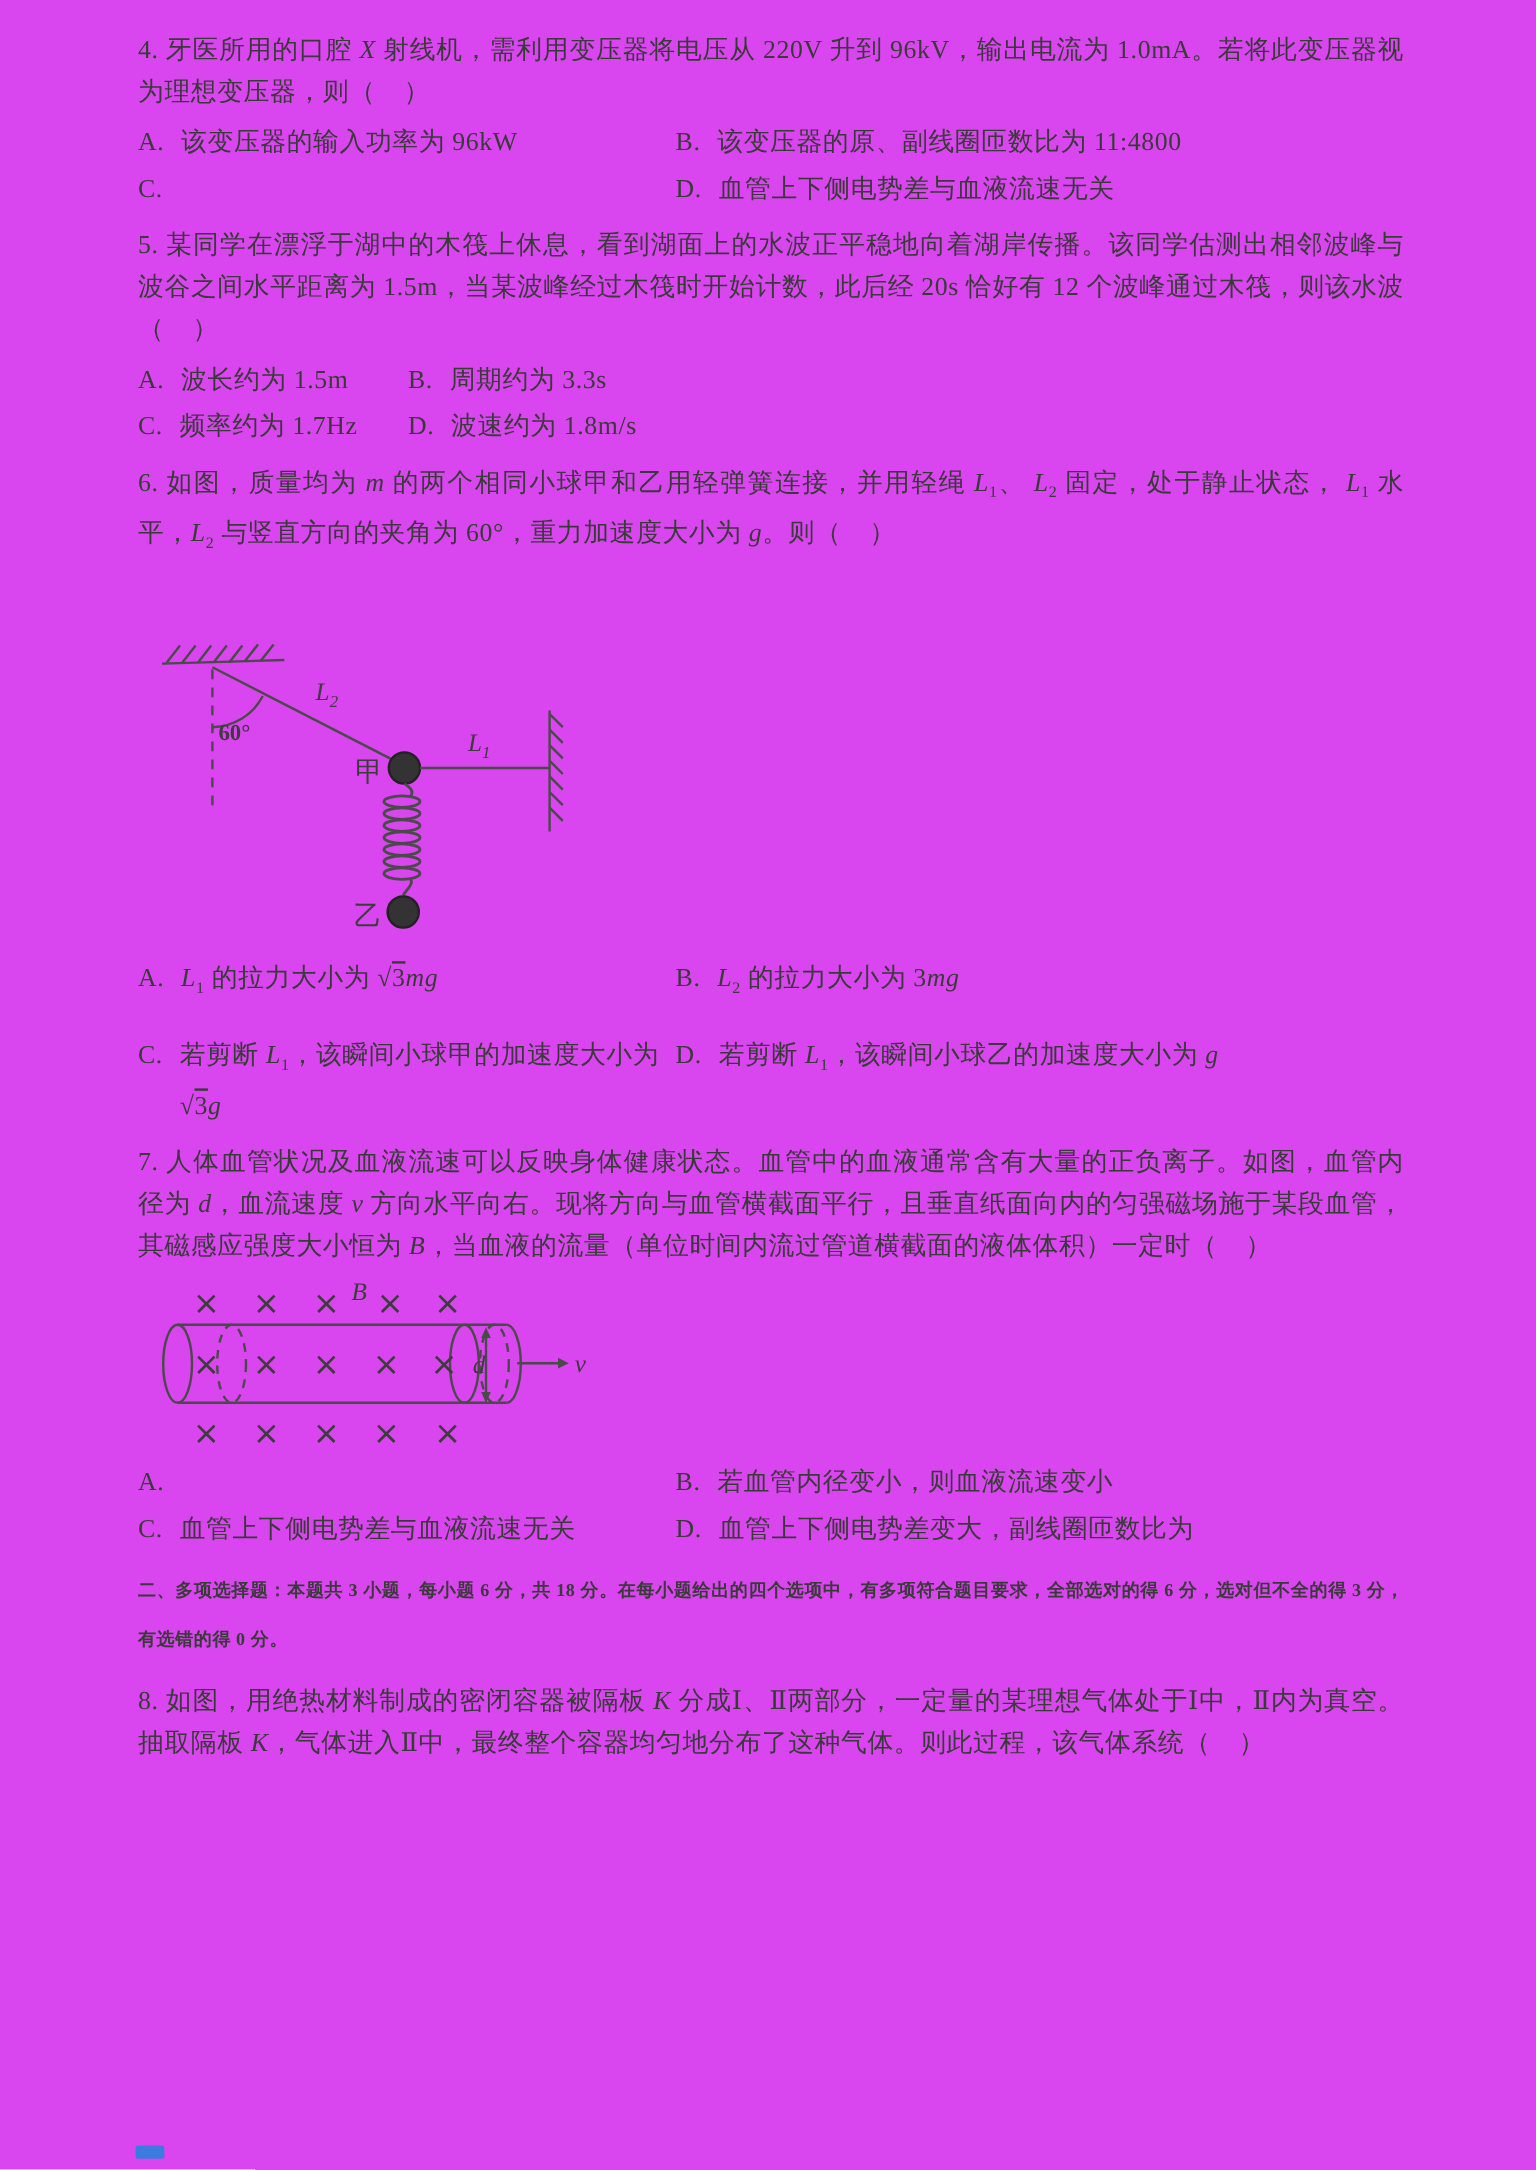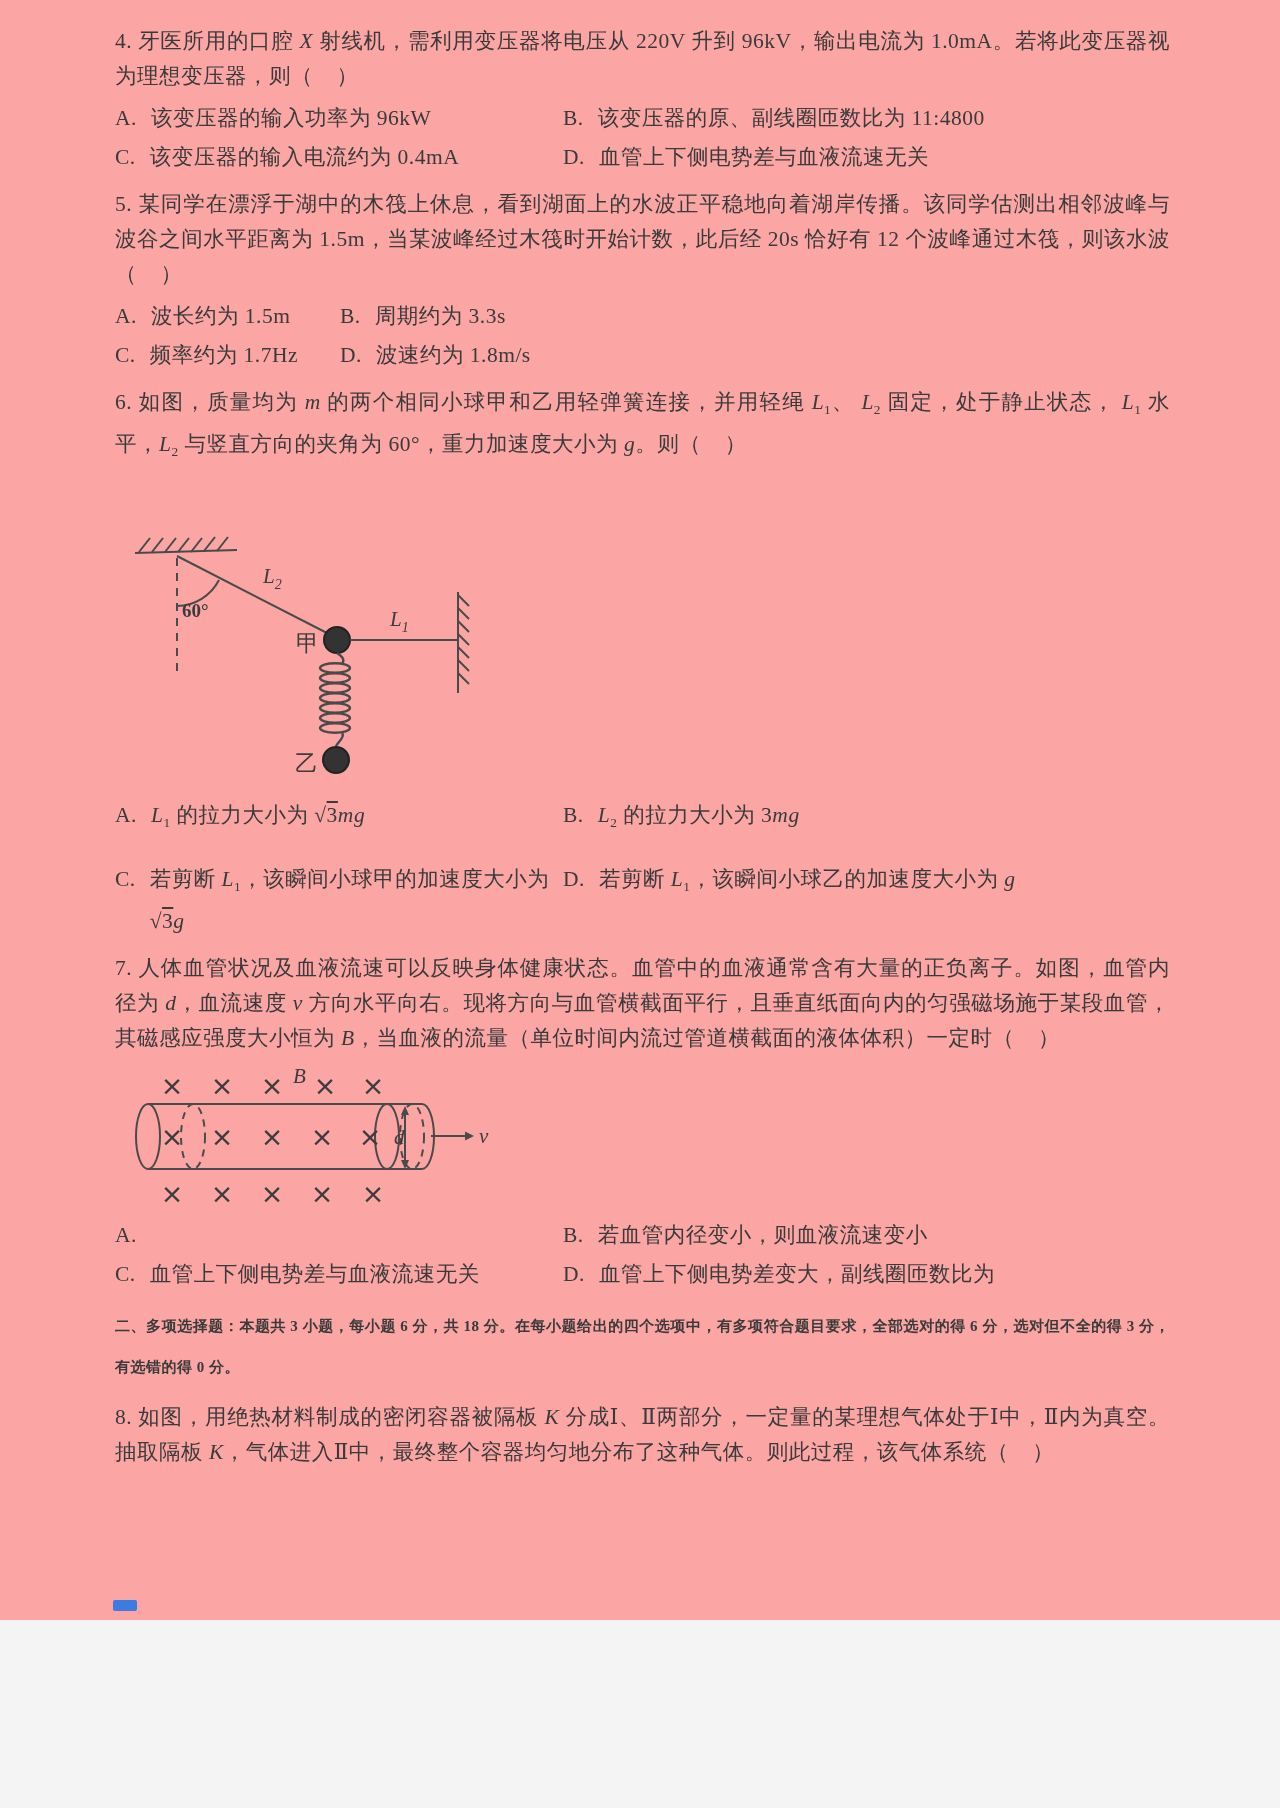--- a/index.html
+++ b/index.html
@@ -1,18 +1,18 @@
 <!DOCTYPE html>
 <html lang="zh"><head>
 <meta charset="utf-8">
 <style>
   * { margin:0; padding:0; box-sizing:border-box; }
   html,body { background:#f4f4f4; }
   body { width:1280px; height:1808px; font-family:"Liberation Serif","DejaVu Serif",serif; }
-  .sheet { position:relative; width:1280px; height:1620px; background:#fca5a5; color:#3a3a3a; overflow:hidden; }
+  .sheet { position:relative; width:1280px; height:1808px; background:#d946ef; color:#3a3a3a; overflow:hidden; }
   .content { position:absolute; left:115px; right:110px; top:24px; }
   .stem { font-size:21.5px; line-height:35px; text-align:justify; letter-spacing:0.5px; }
   .opts { display:grid; margin-top:7px; font-size:21.5px; line-height:35px; row-gap:4px; letter-spacing:0.5px; }
   .cols-half { grid-template-columns:448px 1fr; }
   .cols-narrow { grid-template-columns:225px 1fr; }
   .opts.tall { row-gap:22px; margin-top:16px; }
   .opt { display:flex; align-items:baseline; }
   .okey { margin-right:14px; }
   .q { margin-top:12px; }
   .q.first { margin-top:0; }
@@ -40,21 +40,20 @@
         <div class="opt">
           <span class="okey">A.</span>
           <span class="otext">该变压器的输入功率为 96kW</span>
         </div>
         <div class="opt">
           <span class="okey">B.</span>
           <span class="otext">该变压器的原、副线圈匝数比为 11:4800</span>
         </div>
         <div class="opt">
           <span class="okey">C.</span>
-          <span class="otext">该变压器的输入电流约为 0.4mA</span>
         </div>
         <div class="opt">
           <span class="okey">D.</span>
           <span class="otext">血管上下侧电势差与血液流速无关</span>
         </div>
       </div>
     </section>
 
     <section class="q">
       <p class="stem">5. 某同学在漂浮于湖中的木筏上休息，看到湖面上的水波正平稳地向着湖岸传播。该同学估测出相邻波峰与波谷之间水平距离为 1.5m，当某波峰经过木筏时开始计数，此后经 20s 恰好有 12 个波峰通过木筏，则该水波（&nbsp;&nbsp;&nbsp;&nbsp;）</p>

